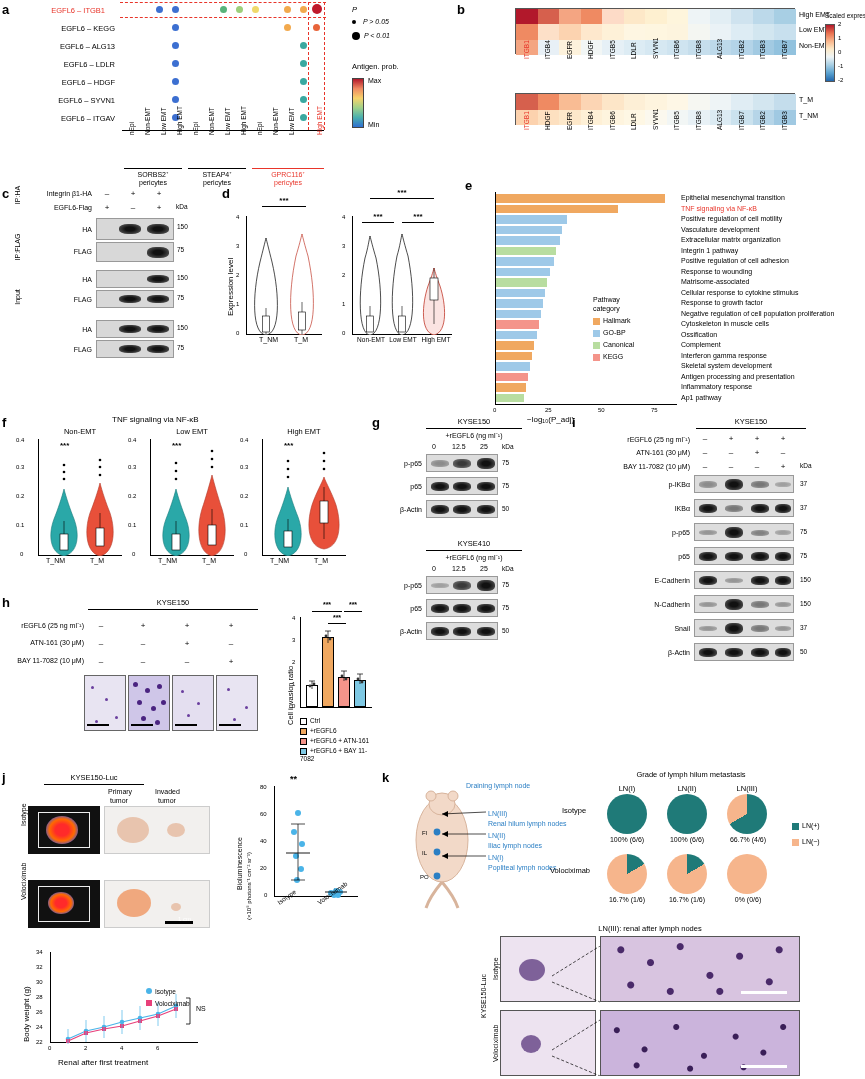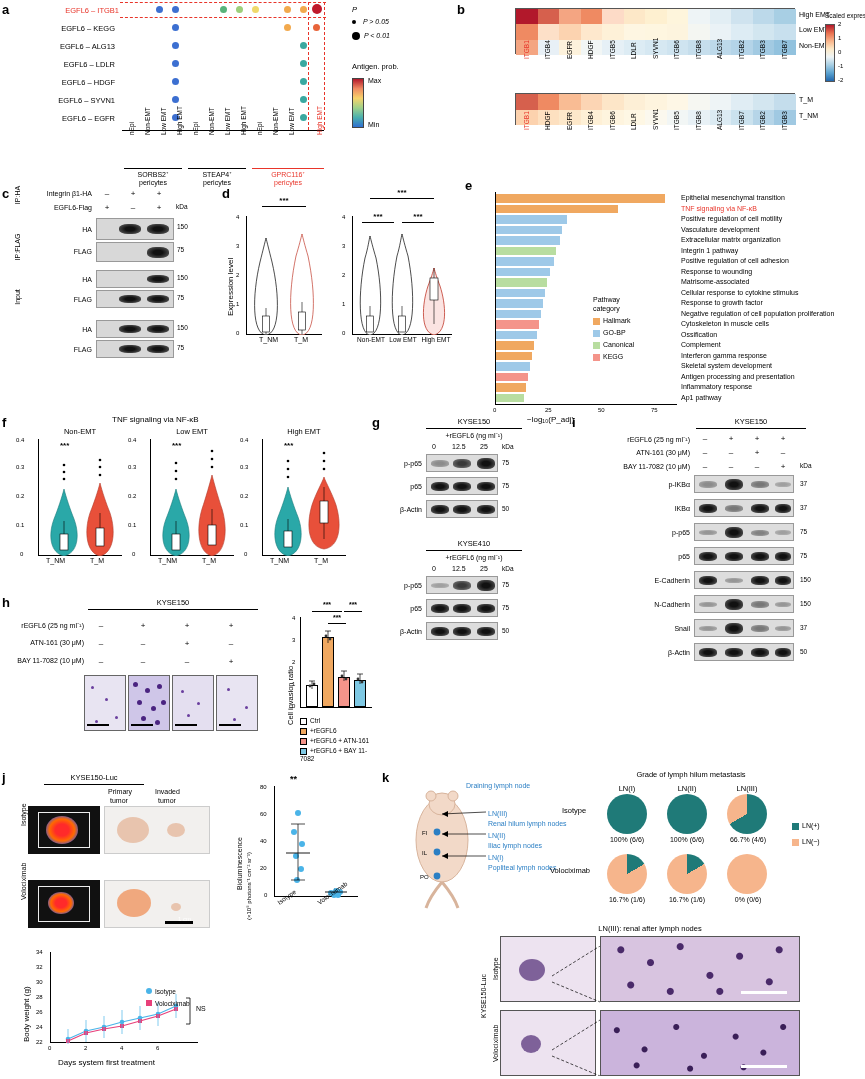--- a/index.html
+++ b/index.html
@@ -84,27 +84,27 @@
   .legend-sq { display: inline-block; width: 7px; height: 7px; margin-right: 3px; vertical-align: middle; }
   .wbrow-lbl { position: absolute; font-size: 7px; white-space: nowrap; text-align: right; }
   .kda { position: absolute; font-size: 6.5px; }
 </style>
 </head>
 <body>
 
 <div id="panelA">
   <div class="panel-letter" style="left:2px; top:2px;">a</div>
 
-  <div class="a-rowlabel red" style="left:14px; top:6px; width:105px;">EGFL6 – ITGB1</div>
+  <div class="a-rowlabel red" style="left:0; top:6px; width:105px;">EGFL6 – ITGB1</div>
   <div class="a-rowlabel" style="left:10px; top:24px; width:105px;">EGFL6 – KEGG</div>
   <div class="a-rowlabel" style="left:10px; top:42px; width:105px;">EGFL6 – ALG13</div>
   <div class="a-rowlabel" style="left:10px; top:60px; width:105px;">EGFL6 – LDLR</div>
   <div class="a-rowlabel" style="left:10px; top:78px; width:105px;">EGFL6 – HDGF</div>
   <div class="a-rowlabel" style="left:10px; top:96px; width:105px;">EGFL6 – SYVN1</div>
-  <div class="a-rowlabel" style="left:10px; top:114px; width:105px;">EGFL6 – EGFR</div>
+  <div class="a-rowlabel" style="left:10px; top:114px; width:105px;">EGFL6 – ITGAV</div>
 
   <div class="axis-line" style="left:122px; top:130px; width:202px; height:1px;"></div>
 
   <div class="dashed-red" style="left:120px; top:2px; width:206px;"></div>
   <div class="dashed-red" style="left:120px; top:17px; width:206px;"></div>
   <div class="dashed-red-v" style="left:308px; top:2px; height:128px;"></div>
   <div class="dashed-red-v" style="left:324px; top:2px; height:128px;"></div>
 
   <div class="a-dot" style="left:156px; top:6px; width:7px; height:7px; background:#3c6fd1;"></div>
   <div class="a-dot" style="left:172px; top:6px; width:7px; height:7px; background:#3c6fd1;"></div>
@@ -914,21 +914,21 @@
   <div class="abs tiny" style="left:36px; top:239px;">26</div>
   <div class="abs tiny" style="left:36px; top:224px;">28</div>
   <div class="abs tiny" style="left:36px; top:209px;">30</div>
   <div class="abs tiny" style="left:36px; top:194px;">32</div>
   <div class="abs tiny" style="left:36px; top:179px;">34</div>
 
   <div class="abs tiny" style="left:48px; top:275px;">0</div>
   <div class="abs tiny" style="left:84px; top:275px;">2</div>
   <div class="abs tiny" style="left:120px; top:275px;">4</div>
   <div class="abs tiny" style="left:156px; top:275px;">6</div>
-  <div class="abs" style="left:58px; top:288px; font-size:8px;">Days system first treatment</div>
+  <div class="abs" style="left:58px; top:288px; font-size:8px;">Renal after first treatment</div>
 
   <svg class="abs" style="left:50px; top:180px;" width="150" height="94">
     <polyline points="18,249 36,241 54,237 72,232 90,228 108,224 126,216" fill="none" stroke="#4ab4e8" stroke-width="1.2" transform="translate(0,-160)"></polyline>
     <polyline points="18,251 36,243 54,239 72,236 90,231 108,226 126,219" fill="none" stroke="#e8407a" stroke-width="1.2" transform="translate(0,-160)"></polyline>
     <g transform="translate(0,-160)">
       <circle cx="18" cy="249" r="2.3" fill="#4ab4e8"></circle>
         <circle cx="36" cy="241" r="2.3" fill="#4ab4e8"></circle>
       <circle cx="54" cy="237" r="2.3" fill="#4ab4e8"></circle>
         <circle cx="72" cy="232" r="2.3" fill="#4ab4e8"></circle>
       <circle cx="90" cy="228" r="2.3" fill="#4ab4e8"></circle>

